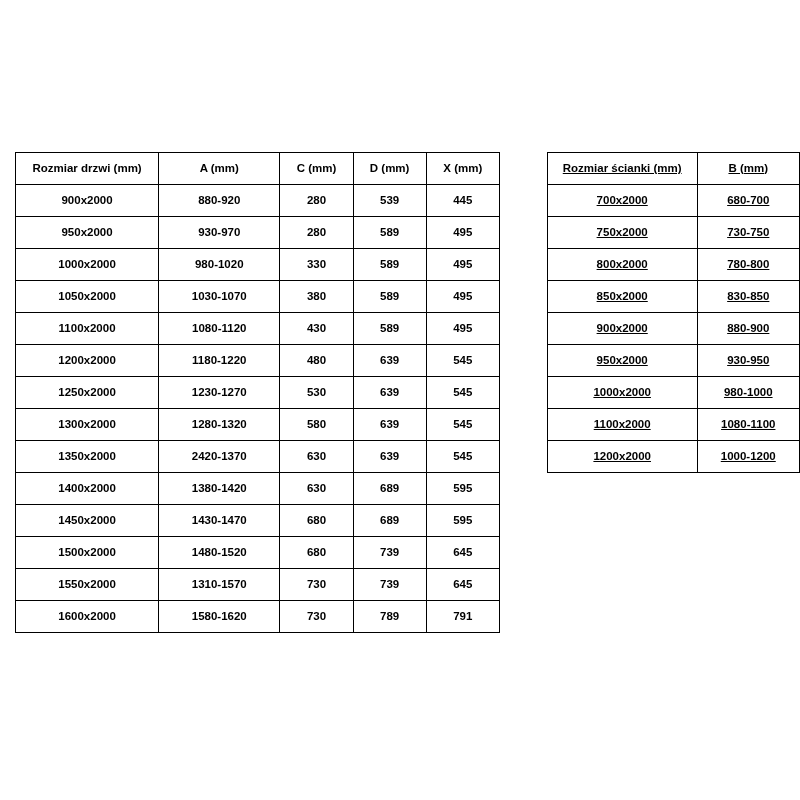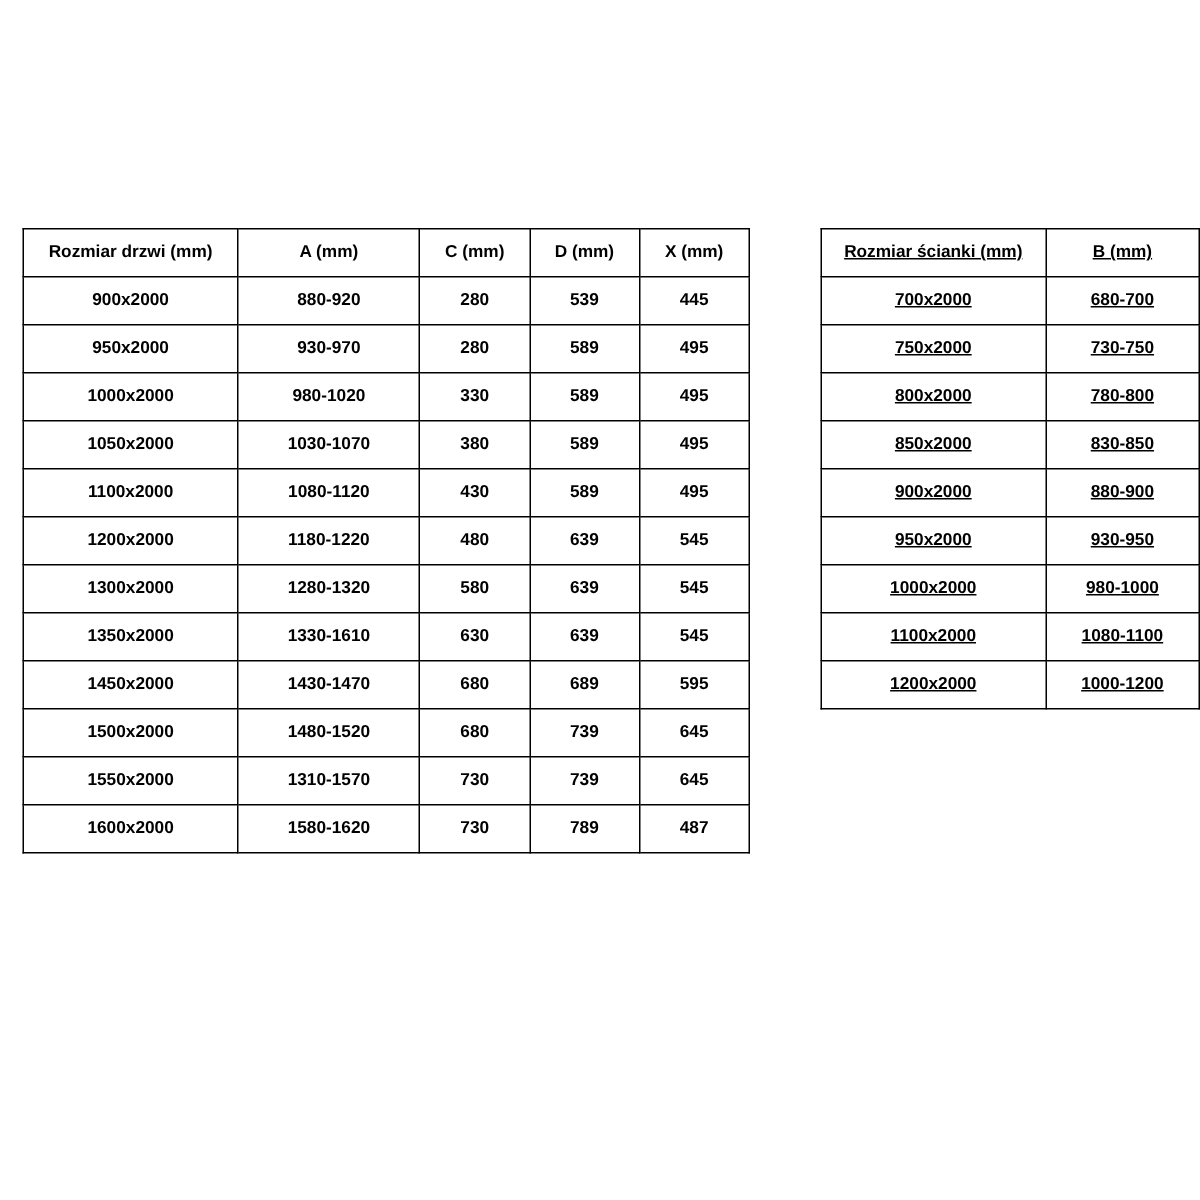--- a/index.html
+++ b/index.html
@@ -122,32 +122,46 @@
           <td>495</td>
         </tr>
         <tr>
           <td>1200x2000</td>
           <td>1180-1220</td>
           <td>480</td>
           <td>639</td>
           <td>545</td>
         </tr>
         <tr>
+          <td>1250x2000</td>
+          <td>1230-1270</td>
+          <td>530</td>
+          <td>639</td>
+          <td>545</td>
+        </tr>
+        <tr>
           <td>1300x2000</td>
           <td>1280-1320</td>
           <td>580</td>
           <td>639</td>
           <td>545</td>
         </tr>
         <tr>
           <td>1350x2000</td>
-          <td>1330-1610</td>
+          <td>2420-1370</td>
           <td>630</td>
           <td>639</td>
           <td>545</td>
+        </tr>
+        <tr>
+          <td>1400x2000</td>
+          <td>1380-1420</td>
+          <td>630</td>
+          <td>689</td>
+          <td>595</td>
         </tr>
         <tr>
           <td>1450x2000</td>
           <td>1430-1470</td>
           <td>680</td>
           <td>689</td>
           <td>595</td>
         </tr>
         <tr>
           <td>1500x2000</td>
@@ -161,21 +175,21 @@
           <td>1310-1570</td>
           <td>730</td>
           <td>739</td>
           <td>645</td>
         </tr>
         <tr>
           <td>1600x2000</td>
           <td>1580-1620</td>
           <td>730</td>
           <td>789</td>
-          <td>487</td>
+          <td>791</td>
         </tr>
       </tbody>
     </table>
   </div>
 
   <div class="table-wrap right-wrap">
     <table class="tbl-wall">
       <colgroup>
         <col class="c0">
           <col class="c1">

